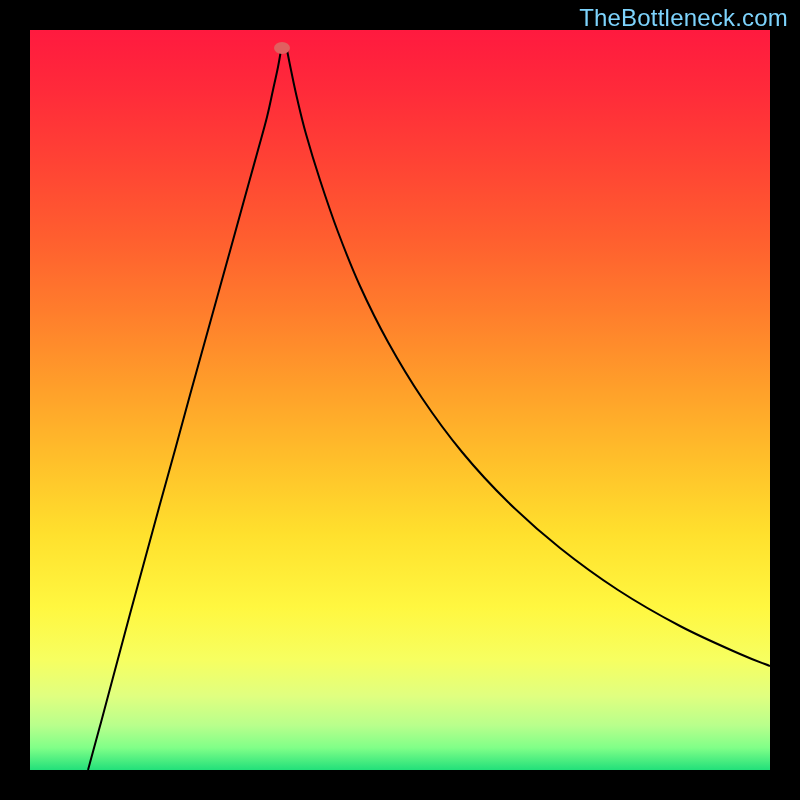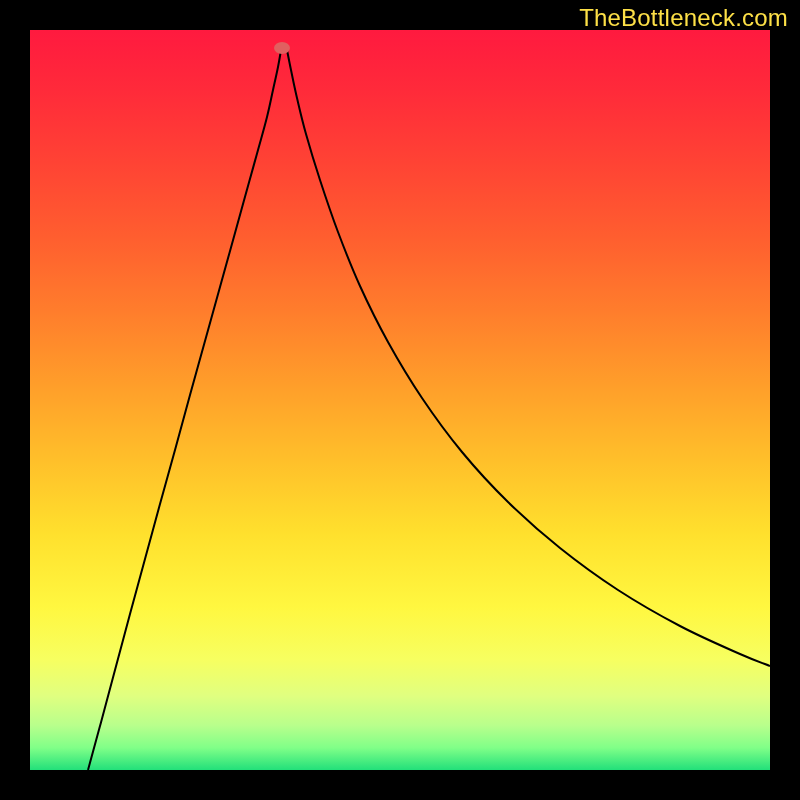--- a/index.html
+++ b/index.html
@@ -16,21 +16,21 @@
     left: 30px;
     top: 30px;
     width: 740px;
     height: 740px;
     background: #000000;
   }
   .watermark {
     position: absolute;
     top: 4px;
     right: 12px;
-    color: #fde047;
+    color: #7dd3fc;
     font-size: 24px;
     font-weight: 500;
     letter-spacing: 0.2px;
   }
   svg {
     display: block;
   }
   .curve {
     fill: none;
     stroke: #000000;

